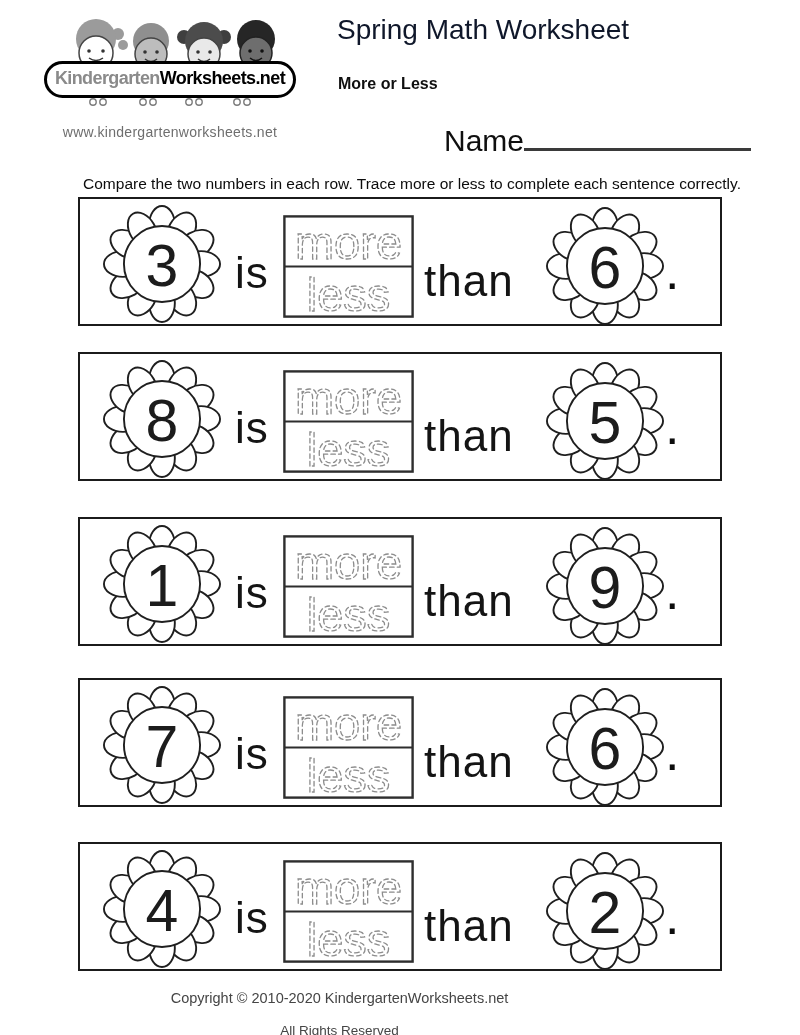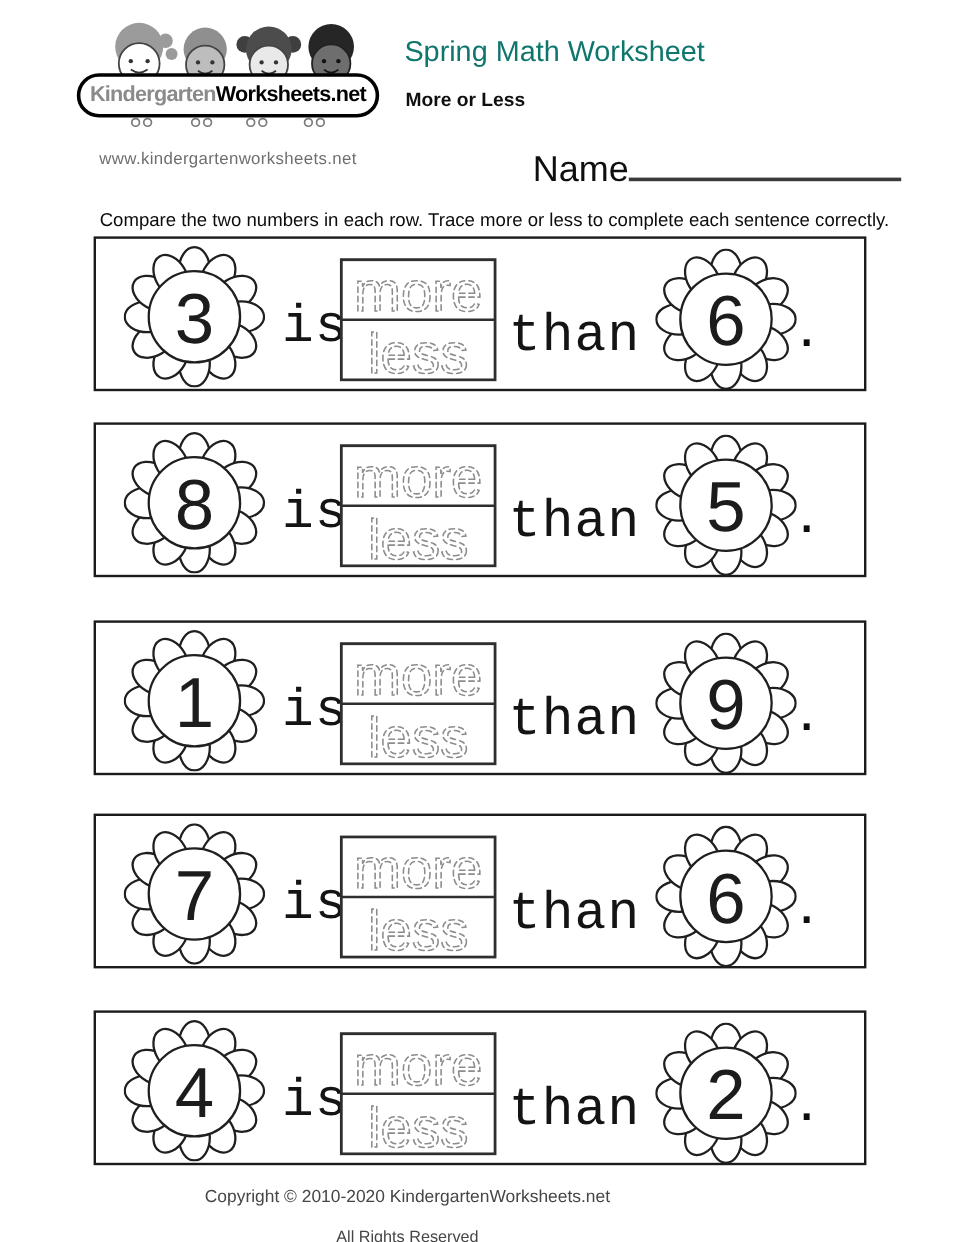--- a/index.html
+++ b/index.html
@@ -1,54 +1,54 @@
 <!DOCTYPE html>
 <html><head>
 <meta charset="utf-8">
 <style>
   html,body { margin:0; padding:0; background:#fff; }
   .page {
     position:relative; width:800px; height:1035px; background:#ffffff;
     font-family:"Liberation Sans", sans-serif; overflow:hidden;
   }
   
-  .logo { position:absolute; left:64px; top:12px; width:252px; text-align:center; }
+  .logo { position:absolute; left:44px; top:12px; width:252px; text-align:center; }
   .heads { display:block; width:252px; height:62px; margin:0 auto -13px; position:relative; z-index:1; }
   .banner {
     position:relative; z-index:2; border:3px solid #000; border-radius:24px;
     background:#fff; padding:4px 2px 6px; font-weight:bold; font-size:18px;
     letter-spacing:-0.6px; white-space:nowrap;
   }
   .brand-gray  { color:#8a8a8a; }
   .brand-black { color:#000; }
   .hands { display:block; margin:-2px auto 0; width:210px; height:14px; }
   .logo-url { margin-top:14px; color:#6e6e6e; font-size:14px; letter-spacing:0.3px; }
 
   
-  .title    { position:absolute; left:337px; top:30px; margin:0; font-size:24px; font-weight:normal; color:#0f766e; }
+  .title    { position:absolute; left:337px; top:14px; margin:0; font-size:28px; font-weight:normal; color:#0f172a; }
   .subtitle { position:absolute; left:338px; top:75px; margin:0; font-size:16px; font-weight:bold; color:#0f0f0f; }
   .name-row   { position:absolute; left:444px; top:122px; font-size:30px; color:#0f0f0f; white-space:nowrap; }
   .name-line  { display:inline-block; width:227px; height:26px; border-bottom:3px solid #3a3a3a; }
   .instructions { position:absolute; left:0; top:163px; width:800px; margin:12px; text-align:center; font-size:15.5px; color:#0c0c0c; }
 
   
   .row {
     position:absolute; left:78px; width:644px; height:129px;
     border:2px solid #1b1b1b; background:#fff; box-sizing:border-box;
   }
   .flower { position:absolute; width:118px; height:118px; }
   .flower-left  { left:23px; top:6px; }
   .flower-right { left:466px; top:8px; }
   .petal { fill:#fff; stroke:#1f1f1f; stroke-width:2; }
   .fcenter { fill:#fff; stroke:#1f1f1f; stroke-width:2; }
   .fnum {
     font-family:"Liberation Sans", sans-serif; font-size:62px; fill:#1c1c1c;
     text-anchor:middle; dominant-baseline:central;
   }
-  .word { position:absolute; font-size:44px; color:#141414; letter-spacing:1px; line-height:1;font-family:Liberation Mono, monospace; }
+  .word { position:absolute; font-size:44px; color:#141414; letter-spacing:1px; line-height:1; }
   .word-is   { left:155px; top:52px; }
   .word-than { left:344px; top:60px; }
   .trace-box { position:absolute; left:203px; top:16px; width:131px; height:103px; }
   .trace-rect { fill:#fff; stroke:#2e2e2e; stroke-width:2.4; }
   .trace-divider { stroke:#2e2e2e; stroke-width:2.2; }
   .trace-word {
     font-family:"Liberation Sans", sans-serif; font-size:47px; fill:none;
     stroke:#8d8d8d; stroke-width:1.3; stroke-dasharray:4.5 3.2; stroke-linecap:round;
     text-anchor:middle;
   }

